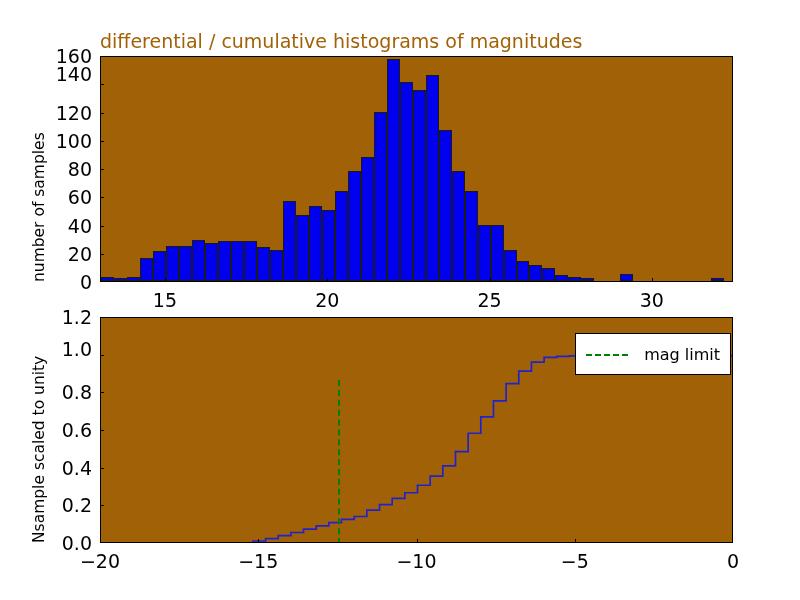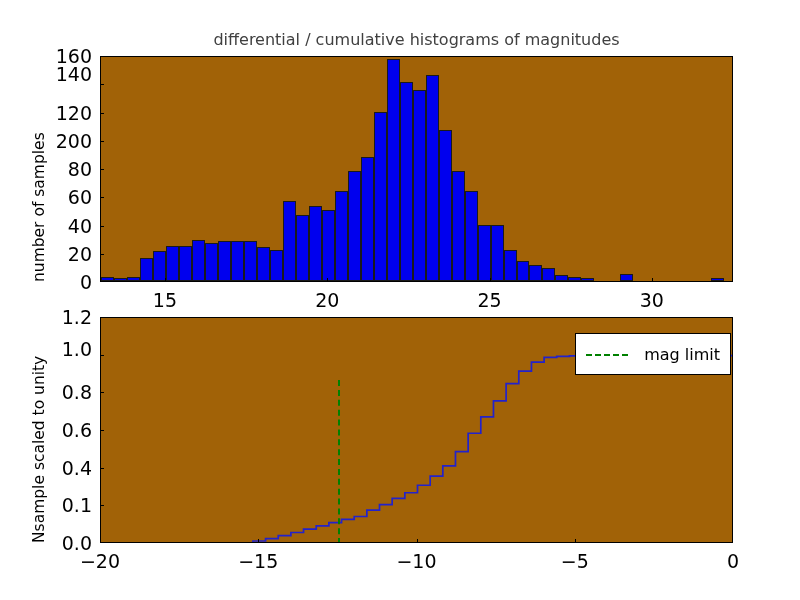--- a/index.html
+++ b/index.html
@@ -29,23 +29,23 @@
   }
   .plotarea {
     position: absolute;
     left: 0; top: 0; right: 0; bottom: 0;
     overflow: hidden;
   }
 
   
   .fig-title {
     position: absolute;
-    text-align: center;
-    font-size: 16px;
-    color: #404040;
+    text-align: left;
+    font-size: 19px;
+    color: #a16207;
     white-space: nowrap;
   }
 
   
   .tick-label {
     position: absolute;
     font-size: 19px;
     color: #000000;
     white-space: nowrap;
   }
@@ -195,21 +195,21 @@
   <div id="top-ticks">
       <div class="tick-label ytick-label" style="left: 40px; width: 52px; top: 282px;">0</div>
       <div class="tick-label ytick-label" style="left: 40px; width: 52px; top: 253.75px;">20</div>
       <div class="tick-mark ytick-mark" style="left: 100px; top: 253.75px;"></div>
       <div class="tick-label ytick-label" style="left: 40px; width: 52px; top: 225.5px;">40</div>
       <div class="tick-mark ytick-mark" style="left: 100px; top: 225.5px;"></div>
       <div class="tick-label ytick-label" style="left: 40px; width: 52px; top: 197.25px;">60</div>
       <div class="tick-mark ytick-mark" style="left: 100px; top: 197.25px;"></div>
       <div class="tick-label ytick-label" style="left: 40px; width: 52px; top: 169px;">80</div>
       <div class="tick-mark ytick-mark" style="left: 100px; top: 169px;"></div>
-      <div class="tick-label ytick-label" style="left: 40px; width: 52px; top: 140.75px;">200</div>
+      <div class="tick-label ytick-label" style="left: 40px; width: 52px; top: 140.75px;">100</div>
       <div class="tick-mark ytick-mark" style="left: 100px; top: 140.75px;"></div>
       <div class="tick-label ytick-label" style="left: 40px; width: 52px; top: 112.5px;">120</div>
       <div class="tick-mark ytick-mark" style="left: 100px; top: 112.5px;"></div>
       <div class="tick-label ytick-label" style="left: 40px; width: 52px; top: 74px;">140</div>
       <div class="tick-mark ytick-mark" style="left: 100px; top: 84.25px;"></div>
       <div class="tick-label ytick-label" style="left: 40px; width: 52px; top: 56px;">160</div>
       <div class="tick-label xtick-label" style="left: 164.923px; top: 289px;">15</div>
       <div class="tick-mark xtick-mark" style="left: 164.923px; top: 278px;"></div>
       <div class="tick-label xtick-label" style="left: 327.231px; top: 289px;">20</div>
       <div class="tick-mark xtick-mark" style="left: 327.231px; top: 278px;"></div>
@@ -230,21 +230,21 @@
     <div class="legend" style="right:1px; top:15px; height:42px;">
       <span class="legend-swatch"></span>
       <span class="legend-text">mag limit</span>
     </div>
   </div>
 
   <div class="axis-title ylabel-v" style="left:30px; top:543px;">Nsample scaled to unity</div>
 
   <div id="bottom-ticks">
       <div class="tick-label ytick-label" style="left: 32px; width: 60px; top: 543px;">0.0</div>
-      <div class="tick-label ytick-label" style="left: 32px; width: 60px; top: 505.333px;">0.1</div>
+      <div class="tick-label ytick-label" style="left: 32px; width: 60px; top: 505.333px;">0.2</div>
       <div class="tick-mark ytick-mark" style="left: 100px; top: 505.333px;"></div>
       <div class="tick-label ytick-label" style="left: 32px; width: 60px; top: 467.667px;">0.4</div>
       <div class="tick-mark ytick-mark" style="left: 100px; top: 467.667px;"></div>
       <div class="tick-label ytick-label" style="left: 32px; width: 60px; top: 430px;">0.6</div>
       <div class="tick-mark ytick-mark" style="left: 100px; top: 430px;"></div>
       <div class="tick-label ytick-label" style="left: 32px; width: 60px; top: 392.333px;">0.8</div>
       <div class="tick-mark ytick-mark" style="left: 100px; top: 392.333px;"></div>
       <div class="tick-label ytick-label" style="left: 32px; width: 60px; top: 349px;">1.0</div>
       <div class="tick-mark ytick-mark" style="left: 100px; top: 354.667px;"></div>
       <div class="tick-label ytick-label" style="left: 32px; width: 60px; top: 317px;">1.2</div>

